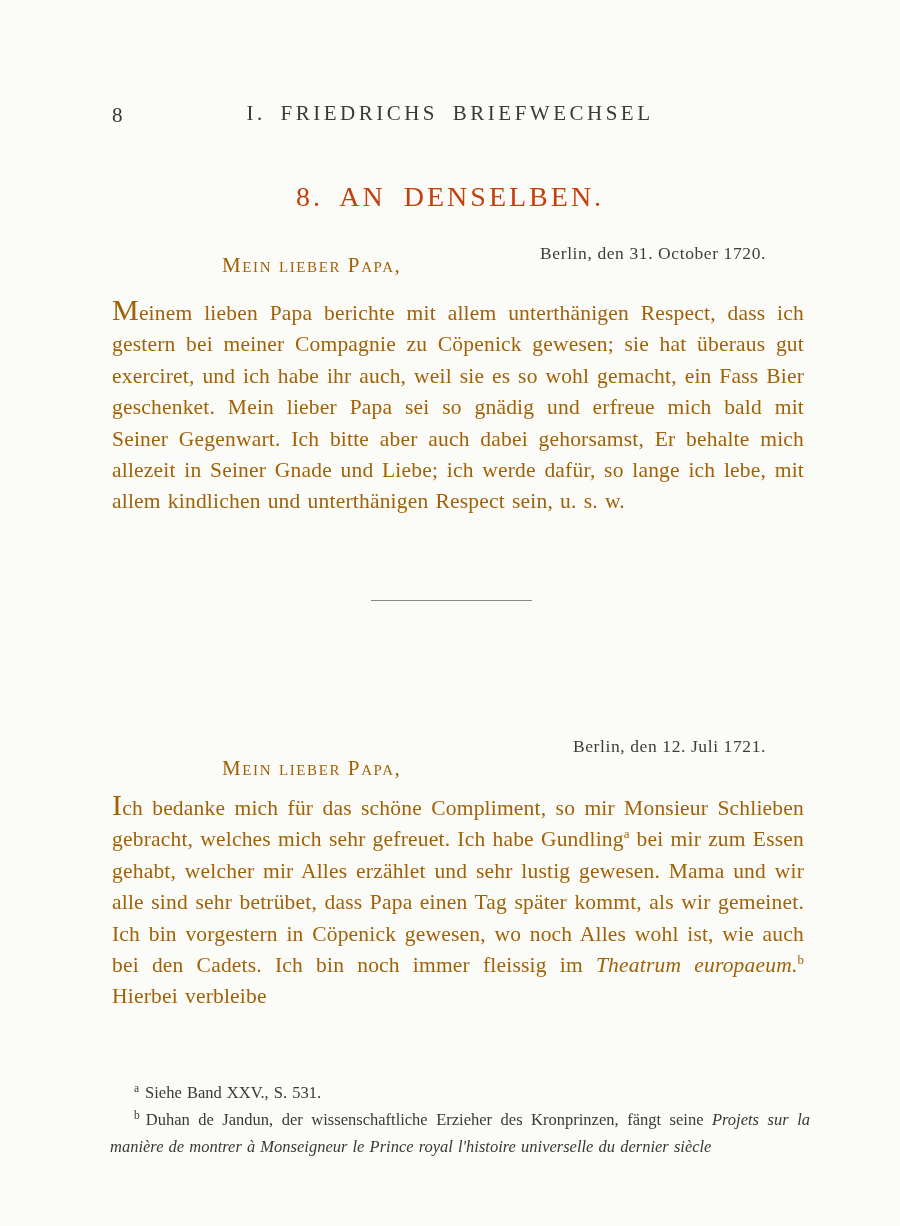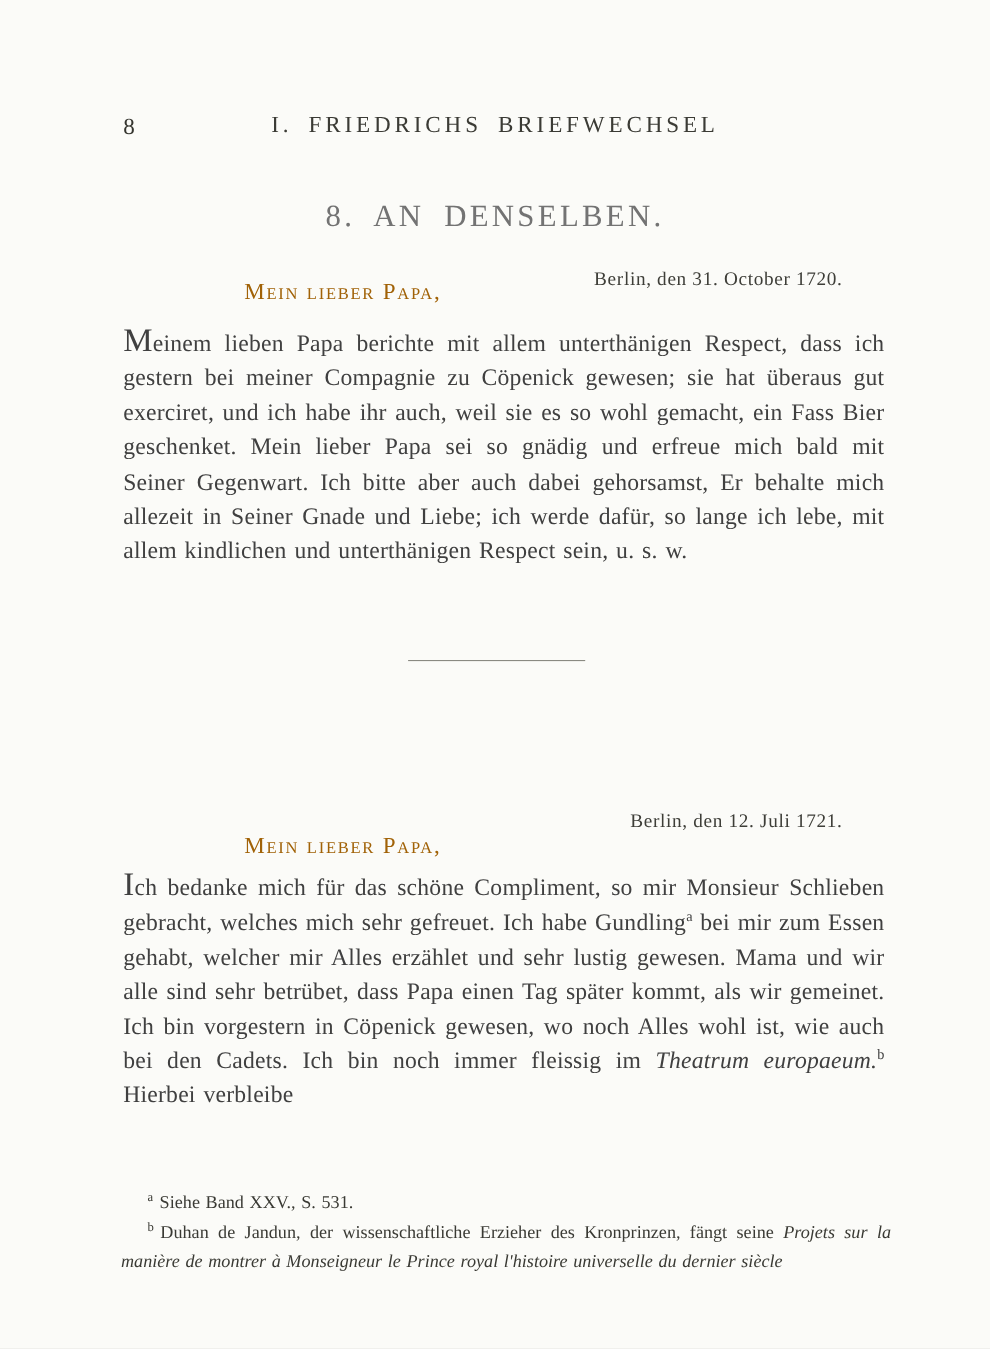--- a/index.html
+++ b/index.html
@@ -44,21 +44,21 @@
   }
   
   .letter-heading {
     position: absolute;
     left: 0;
     width: 100%;
     text-align: center;
     font-size: 28px;
     letter-spacing: 3px;
     word-spacing: 8px;
-    color: #737373;
+    color: #c2410c;
   }
   .heading-1 { top: 181px; }
   .heading-2 { top: 680px; }
   .dateline {
     position: absolute;
     right: 100px;
     padding-right: 34px;
     font-size: 17.5px;
     letter-spacing: 0.6px;
     color: #3e3e38;
@@ -77,21 +77,21 @@
   .salutation-2 { top: 756px; }
   .letter-body {
     position: absolute;
     left: 112px;
     width: 692px;
     font-size: 21.5px;
     line-height: 31.4px;
     text-align: justify;
     letter-spacing: 0.2px;
     word-spacing: 1.5px;
-    color: #404040;
+    color: #a16207;
     margin: 0;
   }
   .body-1 { top: 295px; }
   .body-2 { top: 790px; }
   .initial {
     font-size: 30px;
     line-height: 1;
   }
   .note-ref {
     font-size: 13px;

